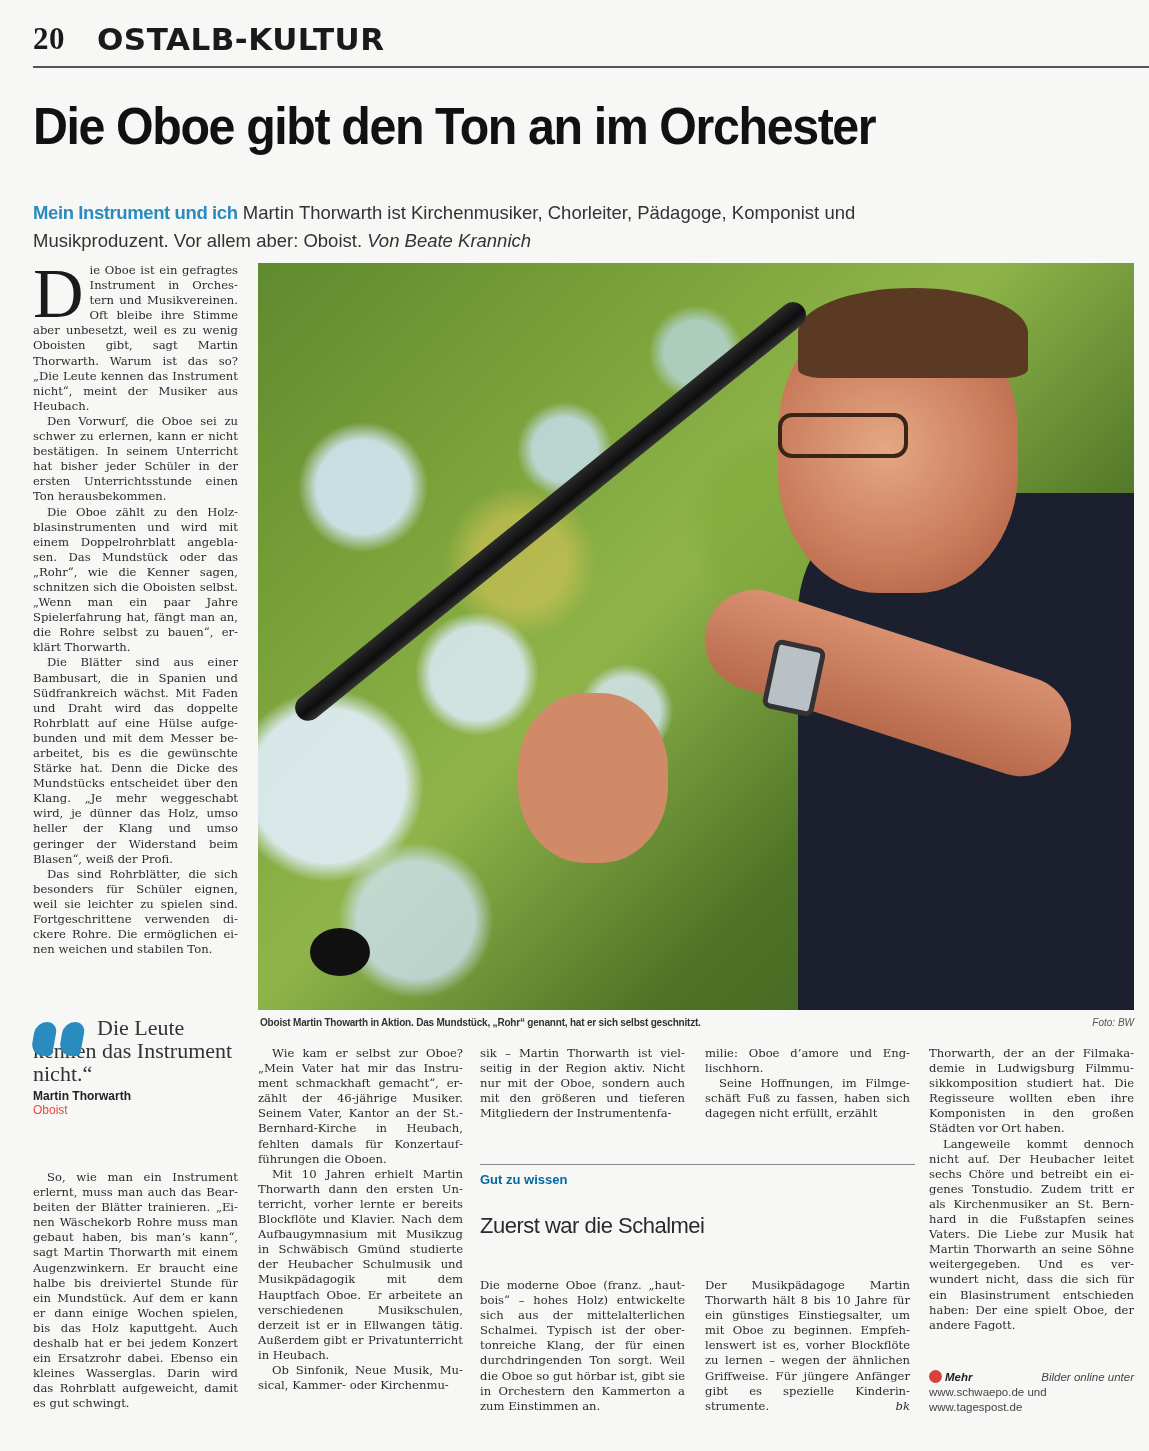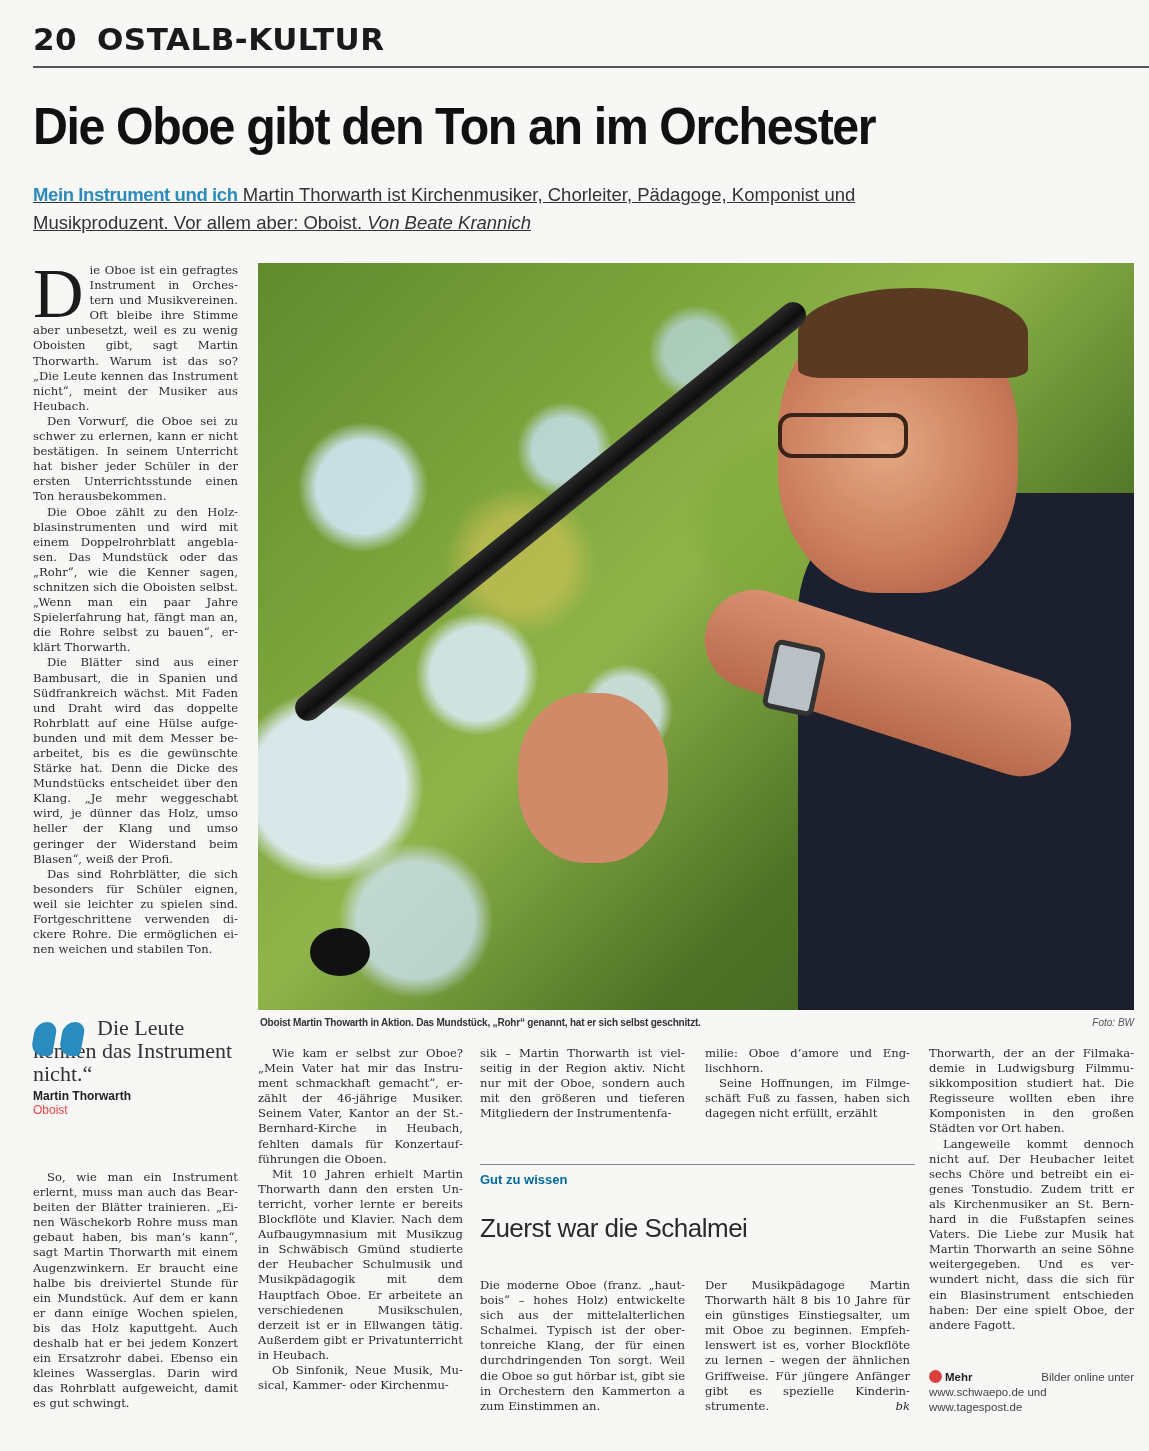--- a/index.html
+++ b/index.html
@@ -4,32 +4,32 @@
 <style>
   * { box-sizing: border-box; margin: 0; padding: 0; }
   html, body { width: 1149px; height: 1451px; background: #f7f7f5; overflow: hidden; }
   body { position: relative; font-family: "DejaVu Serif", serif; color: #2a2a2a; }
 
   .page-header { position: absolute; left: 33px; top: 18px; width: 1116px; height: 50px; border-bottom: 2px solid #555; }
   .page-header .num, .page-header .section {
     font-family: "DejaVu Sans", sans-serif; font-weight: bold; font-size: 31px; color: #1a1a1a; letter-spacing: 0.5px;
     position: absolute; top: 3px;
   }
-  .page-header .num { left: 0; }
+  .page-header .num { left: 0; font-family: Liberation Serif, serif; }
   .page-header .section { left: 64px; }
 
   .headline {
     position: absolute; left: 33px; top: 96px; width: 1110px;
     font-family: "Liberation Sans", sans-serif; font-weight: bold; font-size: 52px; color: #111;
     letter-spacing: -1.5px; transform: scaleX(0.93); transform-origin: left top; white-space: nowrap;
   }
 
   .teaser {
-    position: absolute; left: 33px; top: 181px; width: 1000px;
-    font-family: "Liberation Sans", sans-serif; font-size: 18.5px; line-height: 28px; color: #333; text-decoration: underline;
+    position: absolute; left: 33px; top: 199px; width: 1000px;
+    font-family: "Liberation Sans", sans-serif; font-size: 18.5px; line-height: 28px; color: #333;
   }
   .teaser .kicker { color: #2a8bbf; font-weight: bold; letter-spacing: -0.4px; }
   .teaser .byline { font-style: italic; }
 
   .col {
     position: absolute; font-family: "DejaVu Serif", serif; font-size: 11.6px; line-height: 15.1px;
     text-align: justify; hyphens: manual; color: #2b2b2b;
   }
   .col p { text-indent: 14px; }
   .col p.noindent { text-indent: 0; }
@@ -113,26 +113,26 @@
     margin-top: 4px; font-family: "Liberation Sans", sans-serif; font-weight: bold; font-size: 12px; color: #222;
   }
   .pullquote .role { font-family: Liberation Sans, sans-serif; font-size: 12px; color: #ef4444; }
 
   .box-rule { position: absolute; left: 480px; top: 1164px; width: 435px; height: 1px; background: #888; }
   .box-kicker {
     position: absolute; left: 480px; top: 1172px; font-family: "Liberation Sans", sans-serif; font-weight: bold;
     font-size: 13px; color: #0369a1;
   }
   .box-title {
-    position: absolute; left: 480px; top: 1213px; font-family: "Liberation Sans", sans-serif; font-size: 26px;
+    position: absolute; left: 480px; top: 1213px; font-family: "Liberation Sans", sans-serif; font-size: 22px;
     color: #2a2a2a; letter-spacing: -0.5px;
   }
 
   .more { position: absolute; left: 929px; top: 1370px; width: 205px; font-family: "Liberation Sans", sans-serif; font-size: 11.5px; line-height: 15px; color: #444; }
-  .more .more-line { display: flex; justify-content: space-between; align-items: center; }
+  .more .more-line { display: flex; justify-content: space-between; align-items: center; font-style: italic; }
   .more .icon { display: inline-block; width: 13px; height: 13px; border-radius: 50%; background: #d9413a; margin-right: 3px; vertical-align: -2px; }
   .more .label { font-weight: bold; color: #222; }
 </style>
 </head>
 <body>
 
 <div class="page-header">
   <span class="num">20</span>
   <span class="section">OSTALB-KULTUR</span>
 </div>

